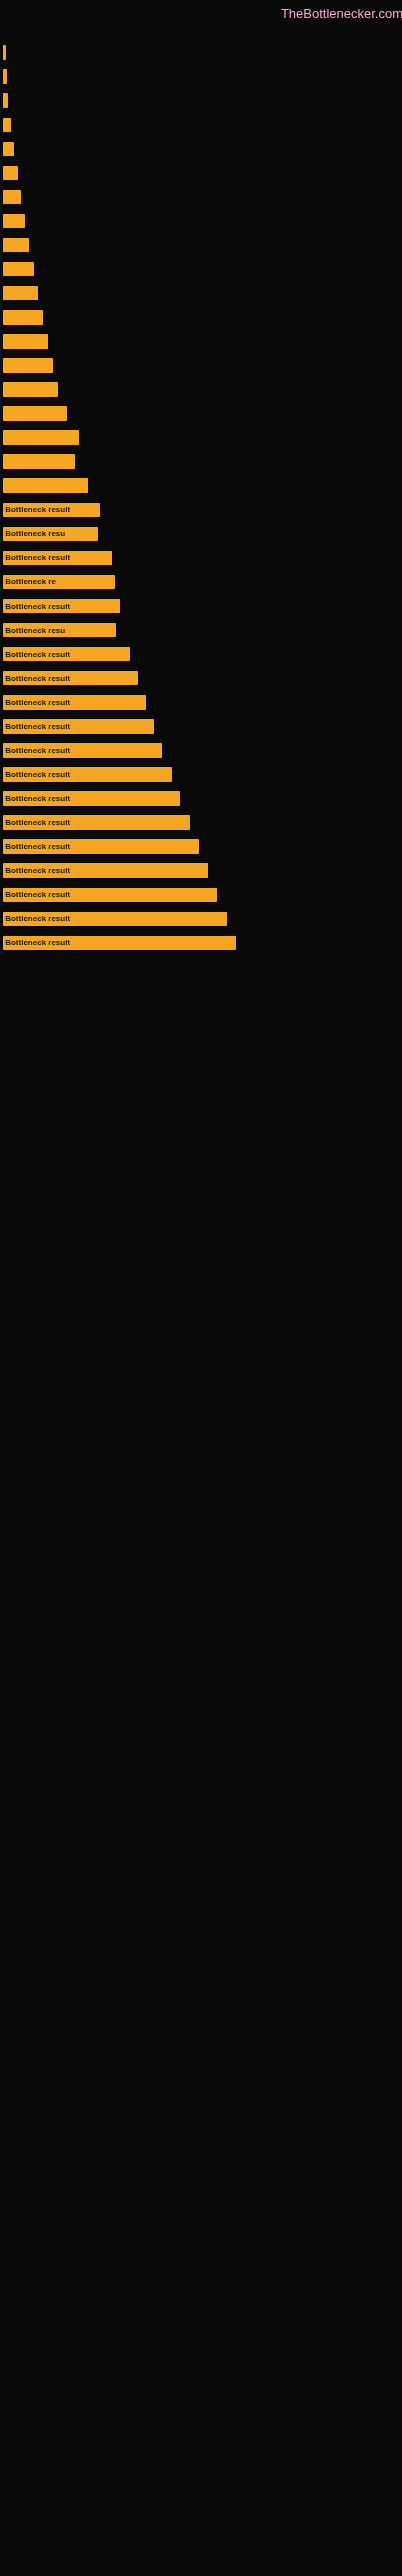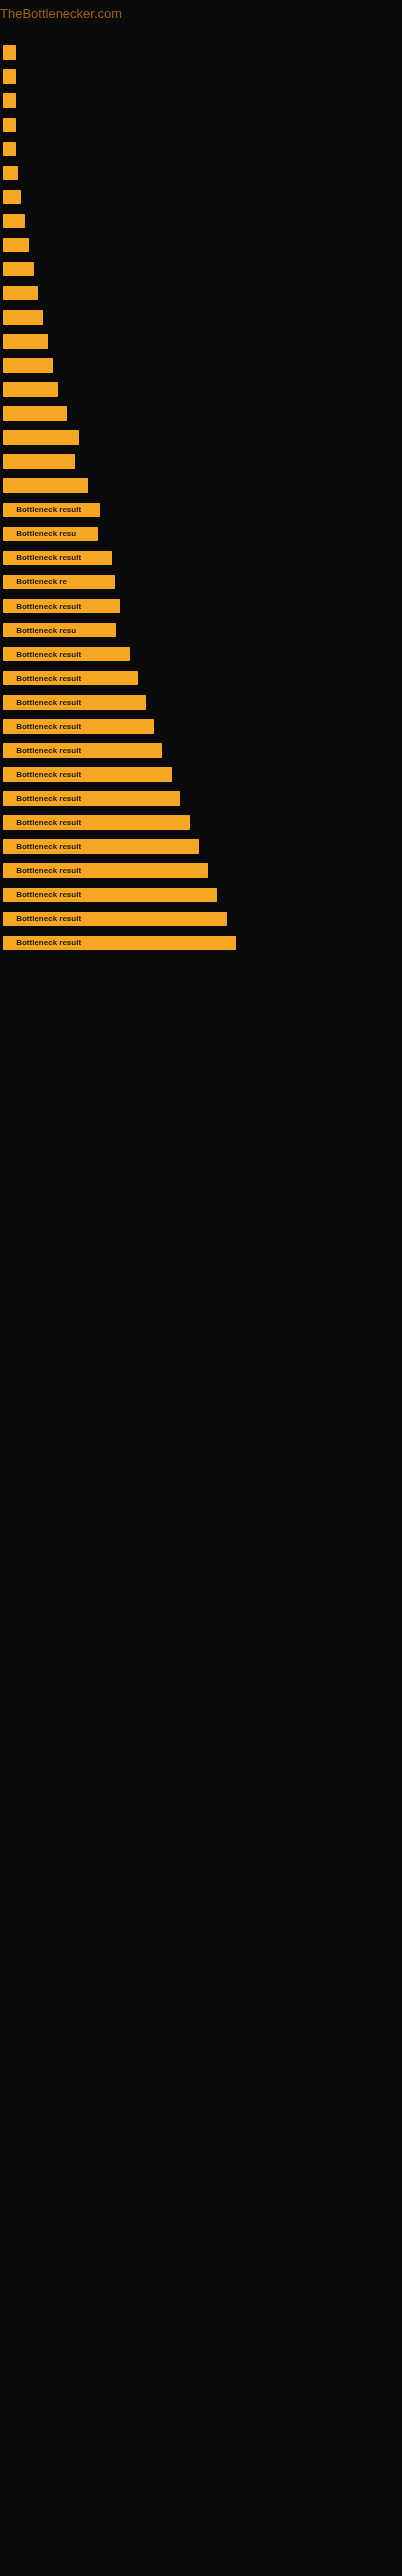--- a/index.html
+++ b/index.html
@@ -6,40 +6,40 @@
     body {
       background-color: #0a0a0a;
       width: 403px;
       min-height: 2576px;
       font-family: Arial, sans-serif;
       position: relative;
       overflow-x: hidden;
     }
 
     .site-title {
-      color: #a16207;
+      color: #f9a8d4;
       font-size: 13px;
-      text-align: left;
+      text-align: right;
       padding: 6.4px 0 3.2px 0;
       font-weight: normal;
     }
 
     .chart-area {
       position: relative;
       width: 403px;
       height: 2560px;
       padding-top: 16px;
     }
 
     .bar {
       background-color: #f5a623;
       height: 14.5px;
       display: flex;
       align-items: center;
-      padding-left: 13px;
+      padding-left: 2px;
       margin: 1.6px 0;
       border-radius: 0.8px;
     }
 
     .bar-text {
       color: #1a1a1a;
       font-size: 8px;
       font-weight: bold;
       white-space: nowrap;
     }

